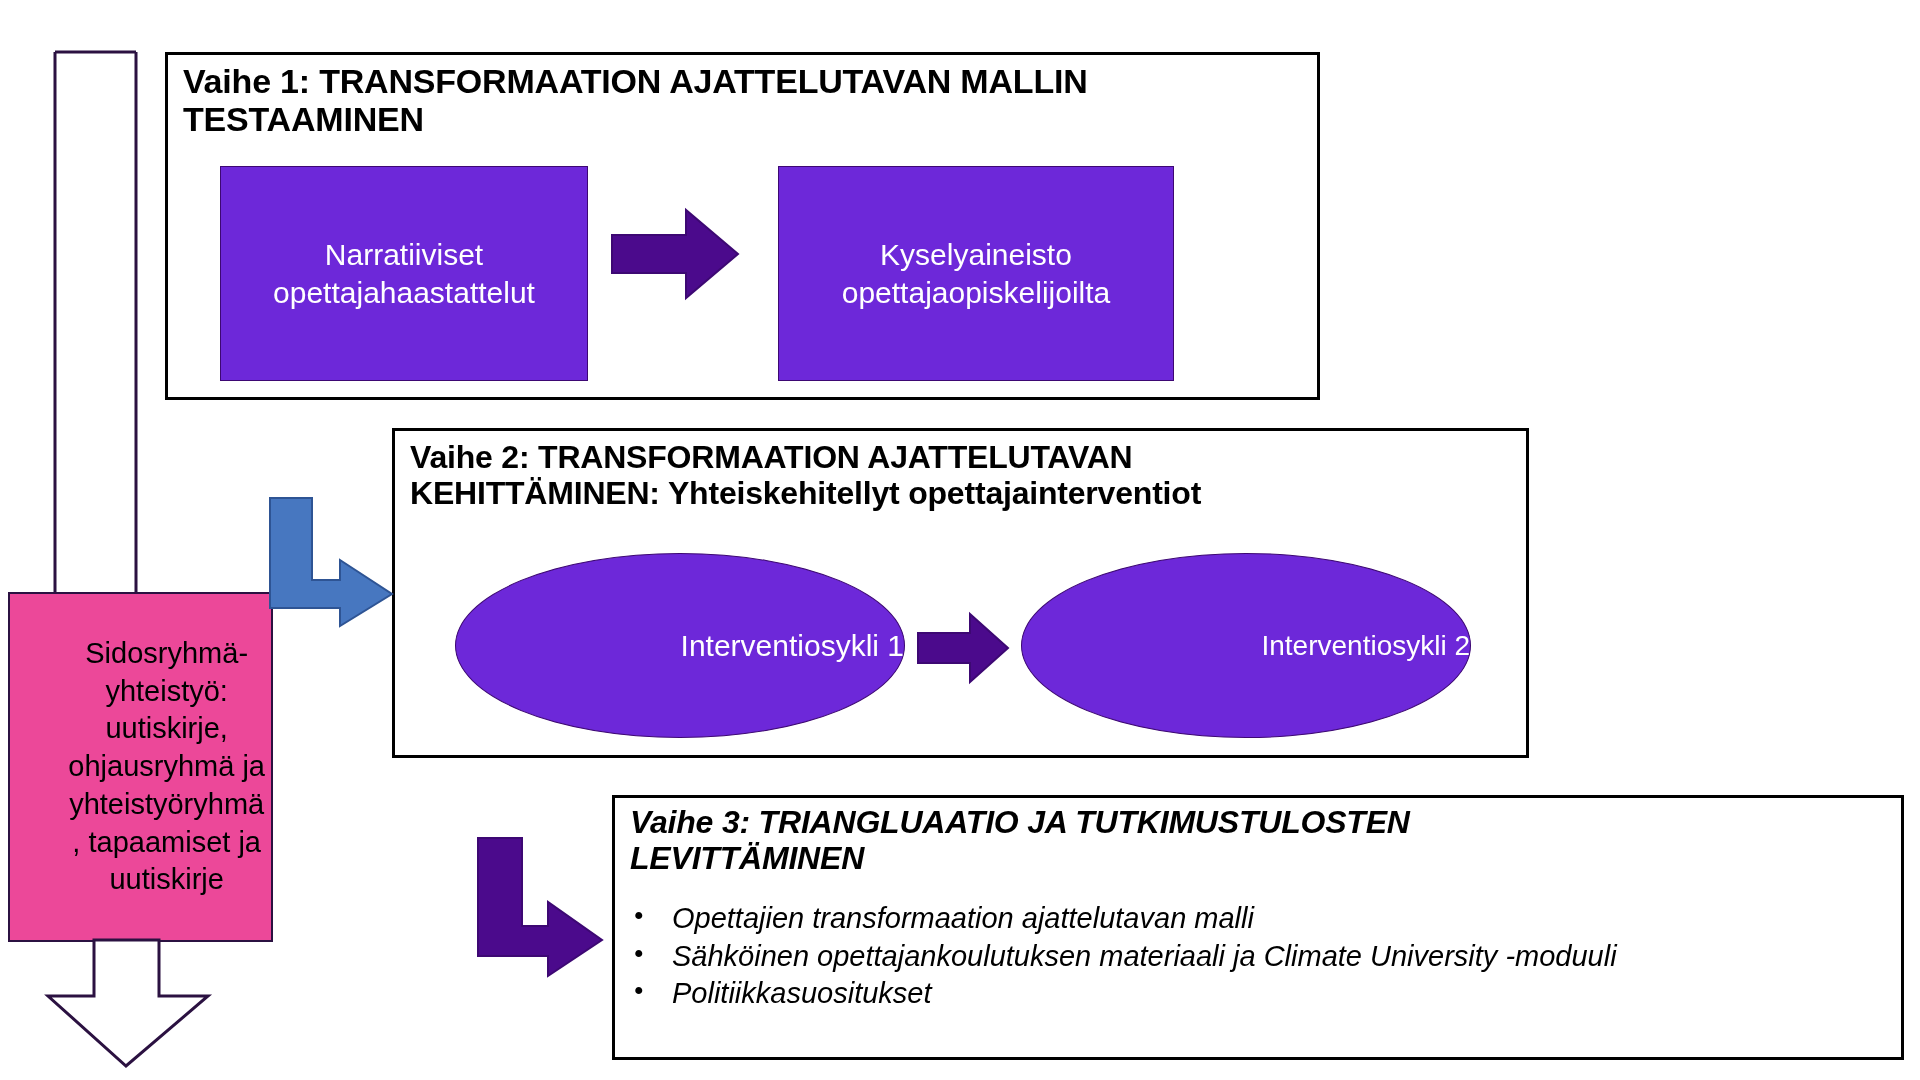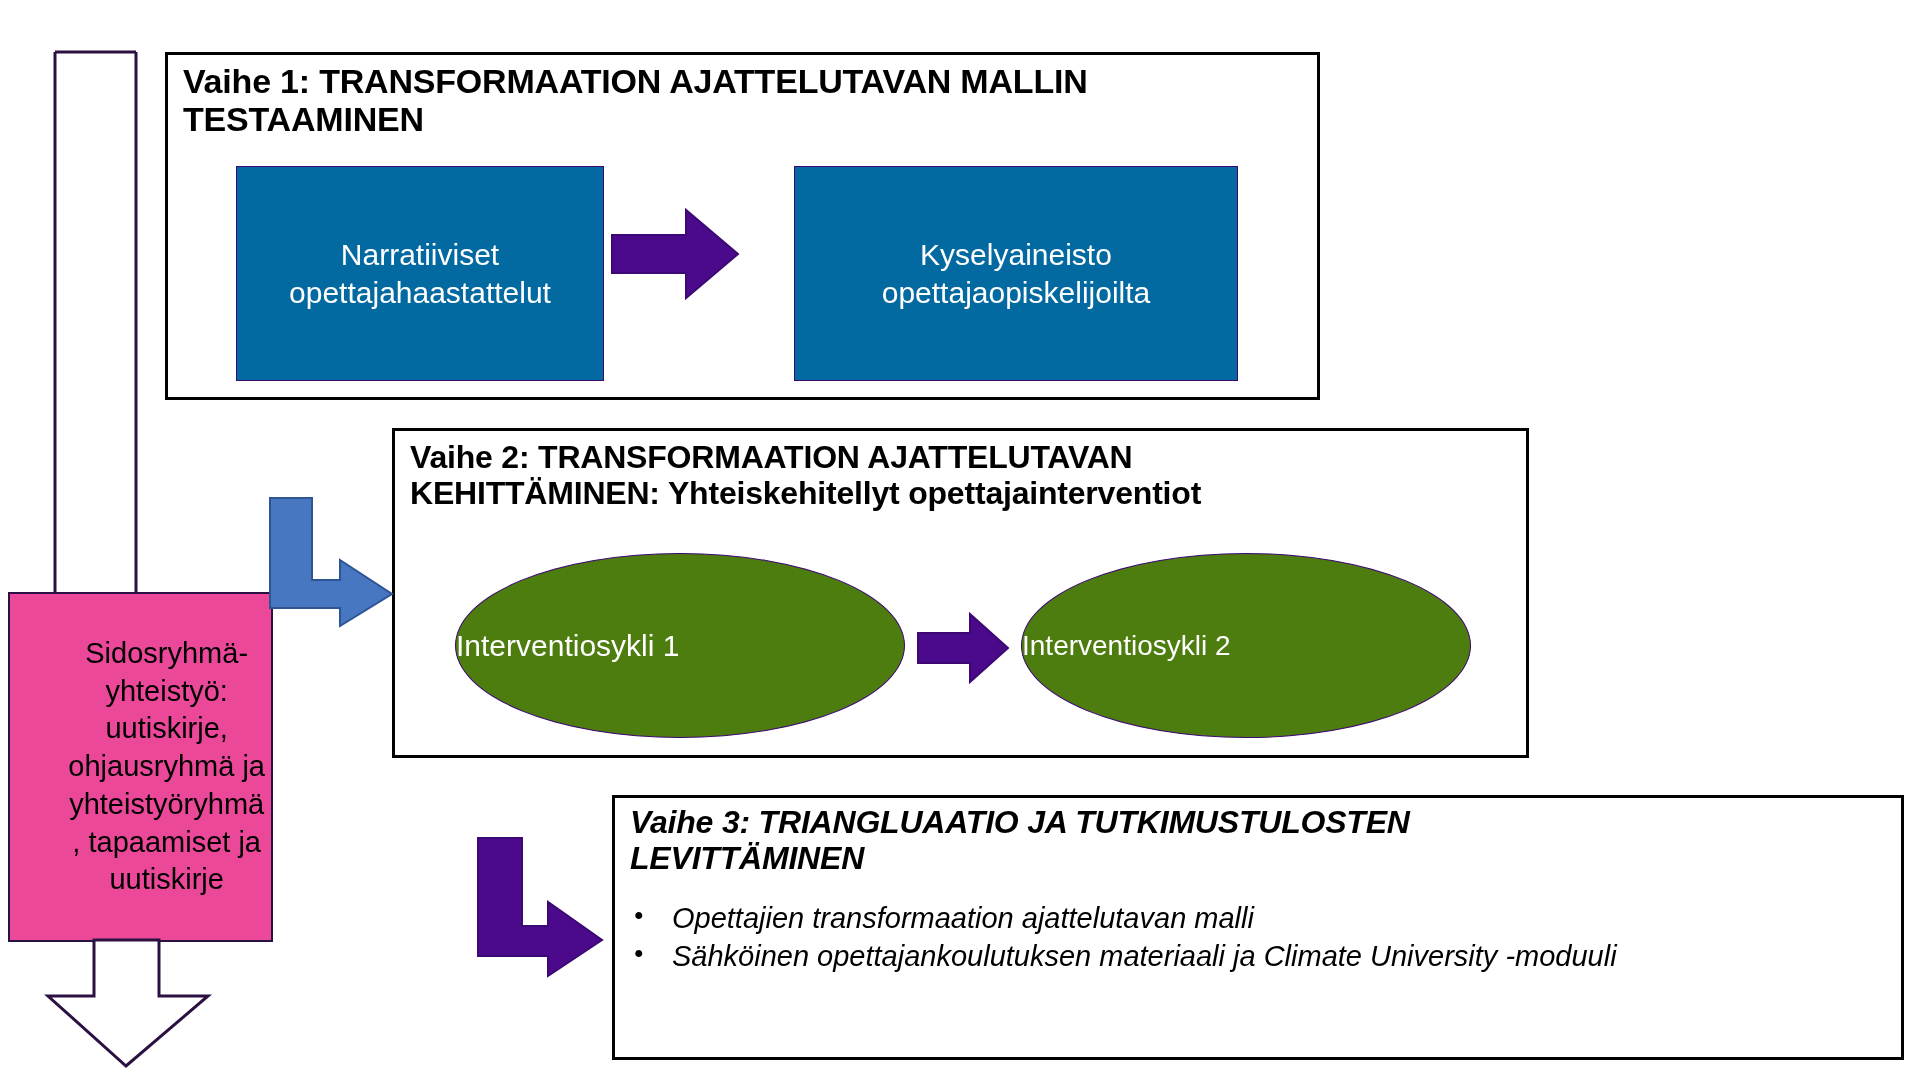--- a/index.html
+++ b/index.html
@@ -35,39 +35,38 @@
   .phase-title {
     position: absolute;
     font-weight: bold;
     color: #000000;
     line-height: 1.12;
     letter-spacing: -0.2px;
   }
 
   
   .purple-rect {
-    background: #0369a1;
+    background: #6d28d9;
     border: 1px solid #3d0873;
     display: flex;
     align-items: center;
     justify-content: center;
     text-align: center;
     color: #ffffff;
     line-height: 1.25;
-    margin-left: 16px;
   }
 
   
   .purple-ellipse {
-    background: #4d7c0f;
+    background: #6d28d9;
     border: 1px solid #3d0873;
     border-radius: 50%;
     display: flex;
     align-items: center;
-    justify-content: flex-start;
+    justify-content: flex-end;
     text-align: center;
     color: #ffffff;
     line-height: 1.25;
   }
 
   
   .stake-box {
     border: 2px solid #2b1141;
     background: #ec4899;
     display: flex;
@@ -130,21 +129,21 @@
     <div>
       <div>Narratiiviset</div>
       <div>opettajahaastattelut</div>
     </div>
   </div>
 
   <svg class="node" style="left:612px; top:208px; width:128px; height:92px;" viewBox="0 0 128 92">
     <polygon points="0,27 74,27 74,2 126,46 74,90 74,65 0,65" fill="#4B0A8C" stroke="#3D0873" stroke-width="2"></polygon>
   </svg>
 
-  <div class="node purple-rect" style="left:778px; top:166px; width:444px; height:215px; font-size:30px;">
+  <div class="node purple-rect" style="left:778px; top:166px; width:396px; height:215px; font-size:30px;">
     <div>
       <div>Kyselyaineisto</div>
       <div>opettajaopiskelijoilta</div>
     </div>
   </div>
 
   <div class="node phase-frame" style="left:392px; top:428px; width:1137px; height:330px;"></div>
 
   <div class="node phase-title" style="left:410px; top:440px; width:1110px; font-size:32px;">
     <div>Vaihe 2: TRANSFORMAATION AJATTELUTAVAN</div>
@@ -166,20 +165,21 @@
   <div class="node phase-frame" style="left:612px; top:795px; width:1292px; height:265px;"></div>
 
   <div class="node phase-title" style="left:630px; top:805px; width:1270px; font-size:32px;font-style:italic;">
     <div>Vaihe 3: TRIANGLUAATIO JA TUTKIMUSTULOSTEN</div>
     <div>LEVITTÄMINEN</div>
   </div>
 
   <ul class="bullets" style="left:616px; top:900px; width:1280px; font-size:29px;">
     <li>Opettajien transformaation ajattelutavan malli</li>
     <li>Sähköinen opettajankoulutuksen materiaali ja Climate University -moduuli</li>
+    <li>Politiikkasuositukset</li>
   </ul>
 
   <div class="node stake-box" style="left:8px; top:592px; width:265px; height:350px; font-size:29px;">
     <div>
       <div>Sidosryhmä-</div>
       <div>yhteistyö:</div>
       <div>uutiskirje,</div>
       <div>ohjausryhmä ja</div>
       <div>yhteistyöryhmä</div>
       <div>, tapaamiset ja</div>

